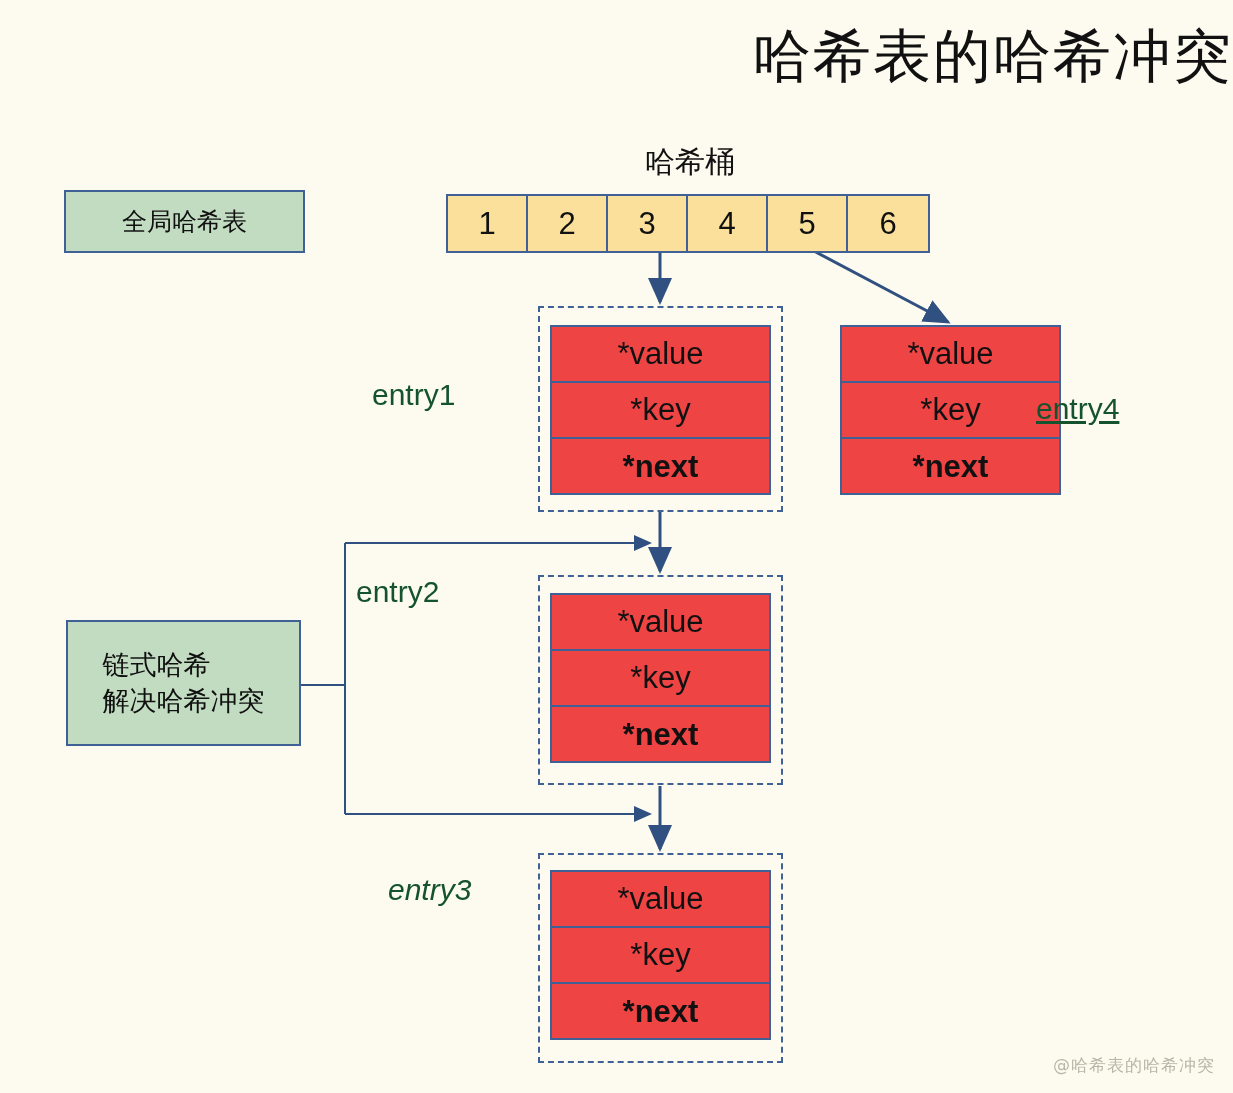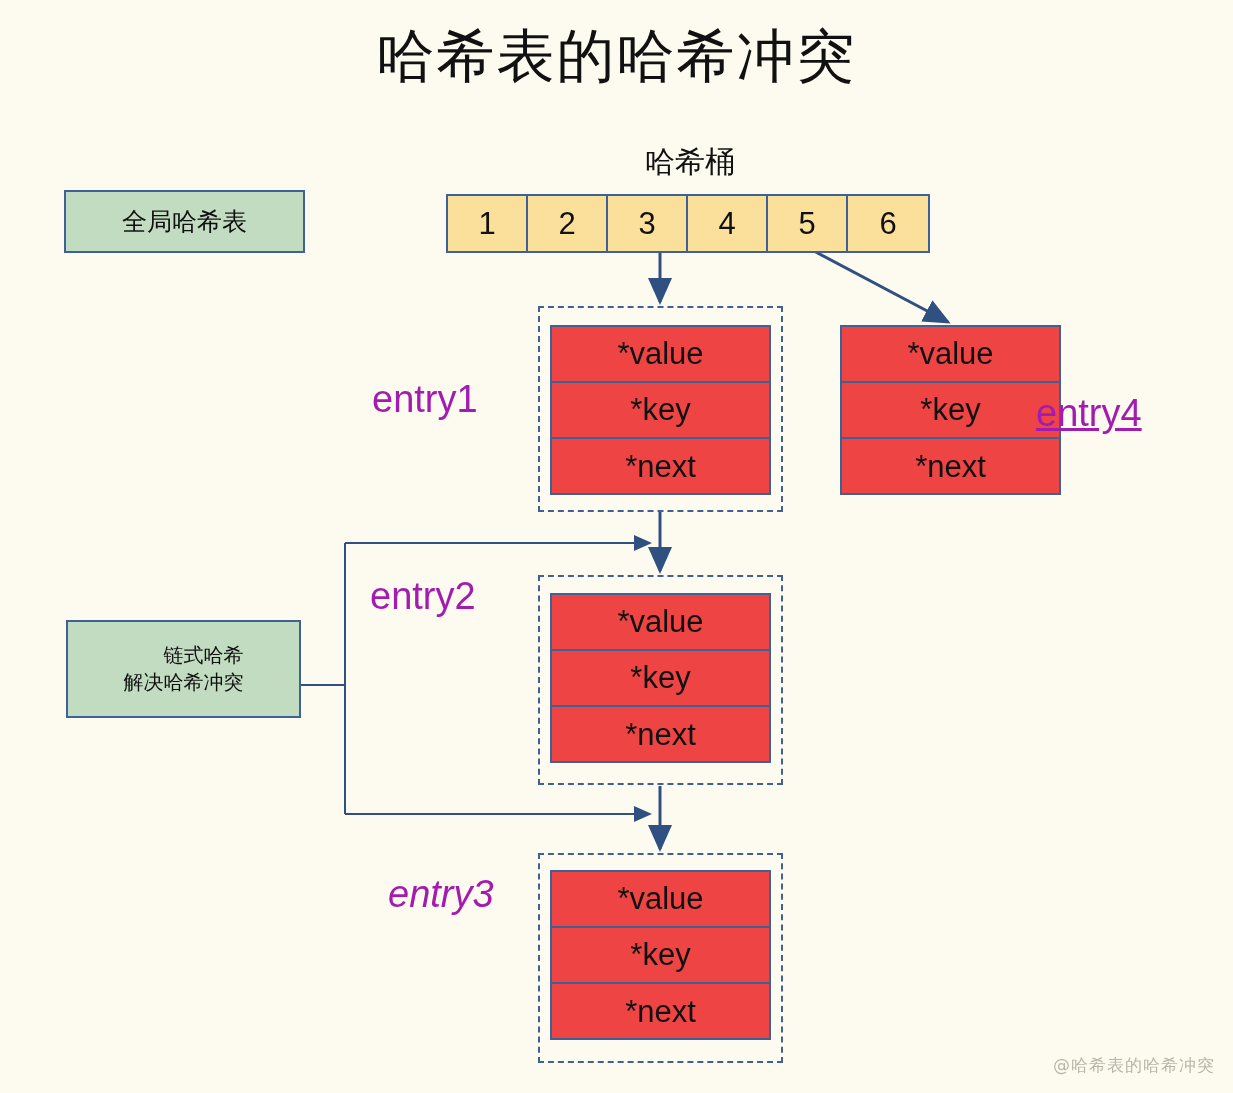--- a/index.html
+++ b/index.html
@@ -25,54 +25,54 @@
     height: 1093px;
     pointer-events: none;
   }
 
   
   .title {
     position: absolute;
     left: 0;
     top: 18px;
     width: 1233px;
-    text-align: center;
+    text-align: right;
     font-size: 58px;
     letter-spacing: 2px;
     color: #111111;
     font-family: "DejaVu Sans", "Liberation Sans", sans-serif;
   }
 
   
   .green-box {
     position: absolute;
     background: #c2dcc1;
     border: 2px solid #3f6195;
     box-sizing: border-box;
     display: flex;
     align-items: center;
     justify-content: center;
     color: #101010;
-    text-align: right;
+    text-align: left;
     line-height: 1.35;
     font-family: "DejaVu Sans", "Liberation Sans", sans-serif;
   }
   #global-hash-note {
     left: 64px;
     top: 190px;
     width: 241px;
     height: 63px;
     font-size: 25px;
   }
   #chain-hash-note {
     left: 66px;
     top: 620px;
     width: 235px;
-    height: 98px;
-    font-size: 20px;
+    height: 126px;
+    font-size: 27px;
     white-space: pre-line;
   }
 
   
   .bucket-title {
     position: absolute;
     left: 560px;
     top: 142px;
     width: 260px;
     text-align: center;
@@ -118,42 +118,42 @@
   .entry-row {
     height: 56px;
     border-bottom: 2px solid #3f6195;
     box-sizing: border-box;
     display: flex;
     align-items: center;
     justify-content: center;
     font-size: 31px;
     color: #111;
   }
-  .entry-row:last-child { border-bottom: none; }
+  .entry-row:last-child { border-bottom: none; font-weight: bold; }
 
   .entry-label {
     position: absolute;
-    font-size: 38px;
-    color: #a21caf;
+    font-size: 30px;
+    color: #14532d;
     white-space: nowrap;
   }
 
   
   #entry1-dash { left: 538px; top: 306px; width: 245px; height: 206px; }
   #entry1-box  { left: 550px; top: 325px; width: 221px; height: 170px; }
   #entry1-label{ left: 372px; top: 378px; }
 
   
   #entry4-box  { left: 840px; top: 325px; width: 221px; height: 170px; }
   #entry4-label{ left: 1036px; top: 392px; text-decoration: underline; }
 
   
   #entry2-dash { left: 538px; top: 575px; width: 245px; height: 210px; }
   #entry2-box  { left: 550px; top: 593px; width: 221px; height: 170px; }
-  #entry2-label{ left: 370px; top: 575px; text-align: center; }
+  #entry2-label{ left: 356px; top: 575px; text-align: center; }
 
   
   #entry3-dash { left: 538px; top: 853px; width: 245px; height: 210px; }
   #entry3-box  { left: 550px; top: 870px; width: 221px; height: 170px; }
   #entry3-label{ left: 388px; top: 873px; font-style: italic; }
 
   
   #watermark {
     position: absolute;
     right: 18px;

